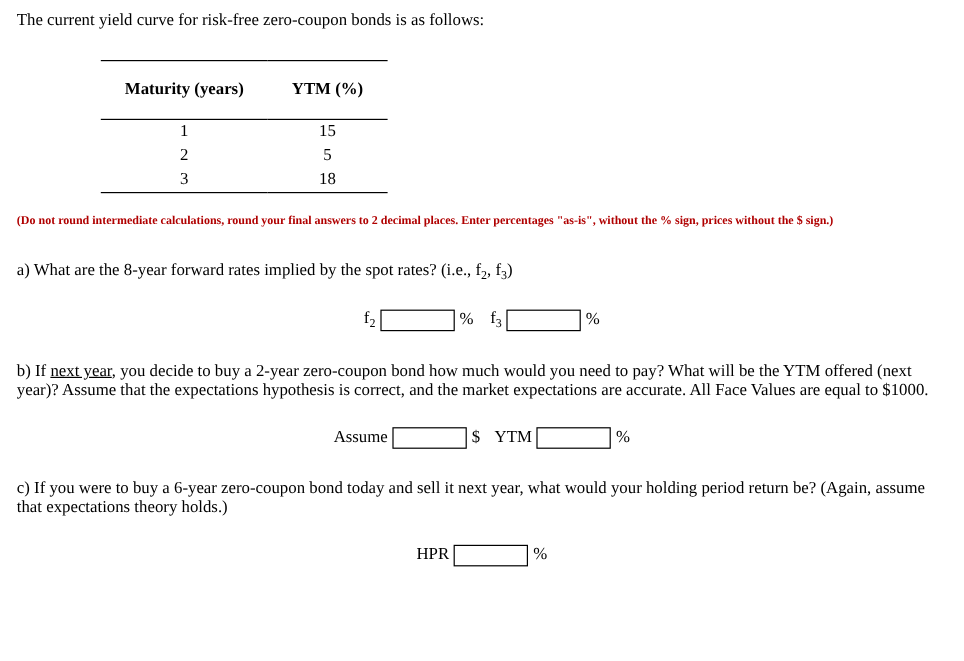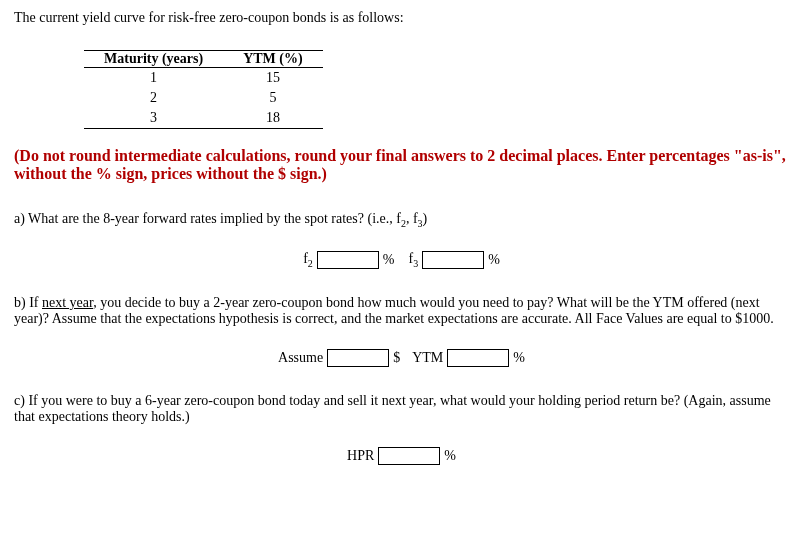--- a/index.html
+++ b/index.html
@@ -16,35 +16,35 @@
       margin-bottom: 24px;
     }
     table.yield {
       border-collapse: collapse;
       margin-left: 70px;
       margin-bottom: 18px;
     }
     table.yield th {
       font-weight: bold;
       text-align: center;
-      padding: 0 20px;
+      padding: 16px 20px;
       border-top: 1px solid #000;
       border-bottom: 1px solid #000;
     }
     table.yield td {
       text-align: center;
       padding: 2px 20px;
     }
     table.yield tr.lastrow td {
       border-bottom: 1px solid #000;
     }
     .warn {
       color: #b00000;
       font-weight: bold;
-      font-size: 16px;
+      font-size: 10px;
       margin: 14px 0 28px 0;
     }
     .question {
       margin: 16px 0 22px 0;
     }
     .answer-line {
       margin: 14px 0 26px 0;
       display: flex;
       align-items: center;
       gap: 2px;

